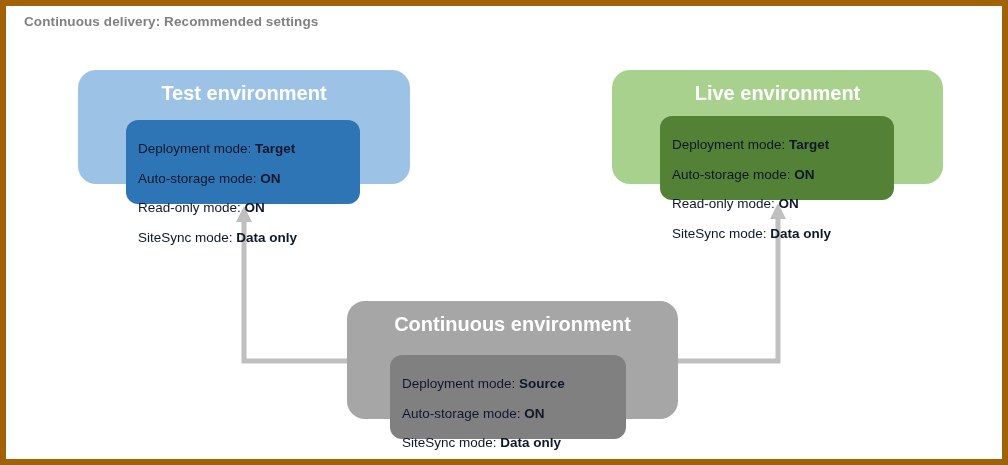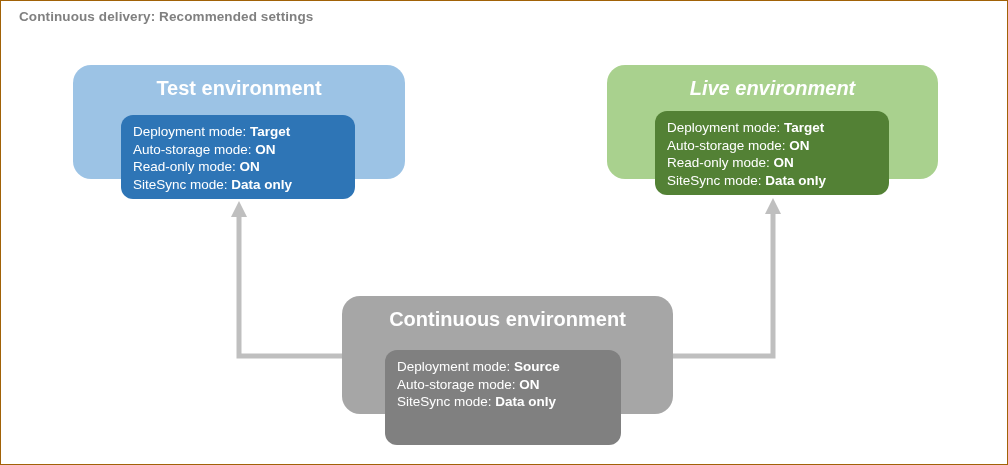--- a/index.html
+++ b/index.html
@@ -8,21 +8,21 @@
     background: #ffffff;
   }
   body {
     font-family: "Liberation Sans", sans-serif;
   }
   .page {
     position: relative;
     width: 1008px;
     height: 465px;
     background: #ffffff;
-    border: 1px solid #a16207;
+    border: 6px solid #a16207;
     box-sizing: border-box;
     overflow: hidden;
   }
   .title {
     position: absolute;
     left: 18px;
     top: 8px;
     font-size: 13.5px;
     font-weight: bold;
     color: #808080;
@@ -54,24 +54,25 @@
     font-weight: bold;
     white-space: nowrap;
   }
   .env-panel {
     position: absolute;
     border-radius: 12px;
     box-sizing: border-box;
     padding: 8px 12px 9px 12px;
   }
   .panel-row {
-    color: #ffffff;
+    color: #0f172a;
     font-size: 13.5px;
     line-height: 17.5px;
     white-space: nowrap;
+    margin-top: 12px;
   }
   .panel-row .val {
     font-weight: bold;
   }
 
   
   #card-test {
     left: 72px;
     top: 64px;
     width: 332px;
@@ -94,21 +95,20 @@
   #card-live {
     left: 606px;
     top: 64px;
     width: 331px;
     height: 114px;
     background: #a9d18e;
   }
   #card-live .env-title {
     top: 12px;
     font-size: 20px;
-    font-style: italic;
   }
   #panel-live {
     left: 654px;
     top: 110px;
     width: 234px;
     height: 84px;
     background: #538135;
   }
 
   
@@ -120,21 +120,21 @@
     background: #a6a6a6;
   }
   #card-dev .env-title {
     top: 12px;
     font-size: 20px;
   }
   #panel-dev {
     left: 384px;
     top: 349px;
     width: 236px;
-    height: 95px;
+    height: 84px;
     background: #808080;
   }
 </style>
 </head>
 <body>
 
 <div class="page">
 
   <div class="title">Continuous delivery: Recommended settings</div>
 

